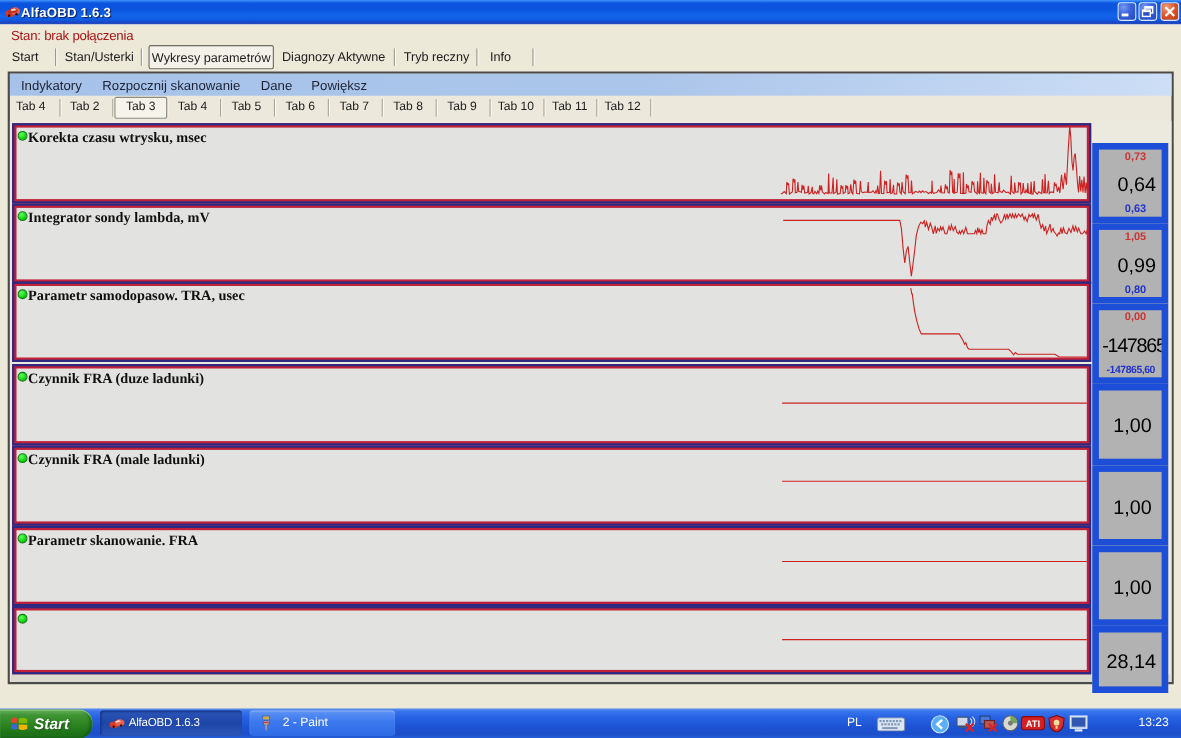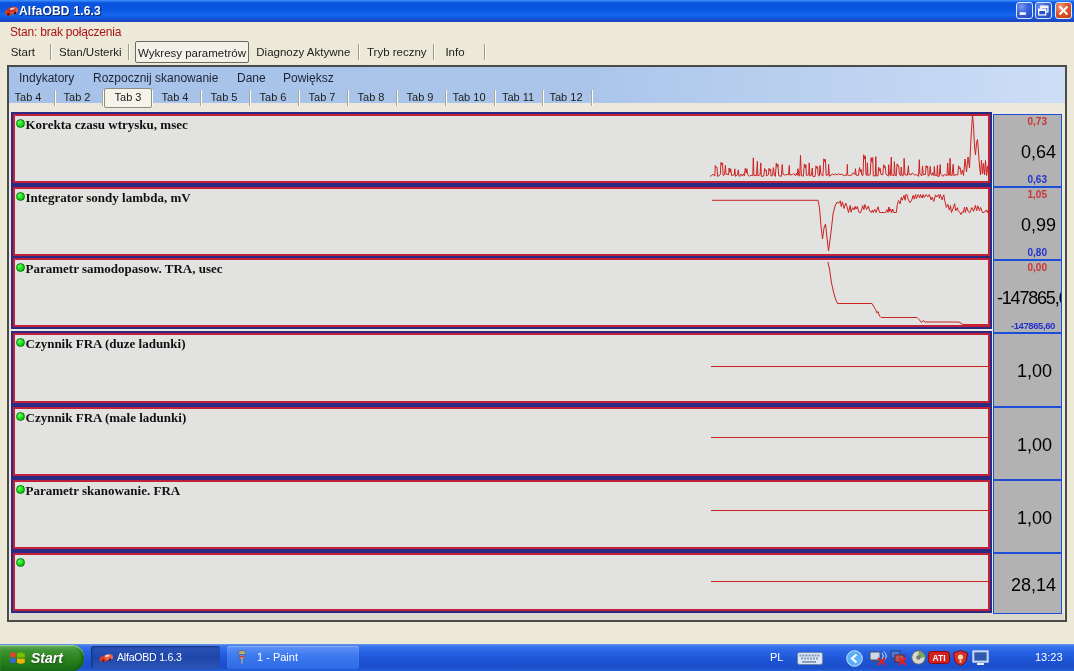--- a/index.html
+++ b/index.html
@@ -21,40 +21,40 @@
 .mtab { position:absolute; top:46px; font-size:11.5px; color:#202020; white-space:nowrap; }
 .msep { position:absolute; top:44px; width:1px; height:16px; background:#9a9a8e;
   box-shadow:1px 0 0 #fdfdf8; }
 .seltab { position:absolute; left:135px; top:41px; width:114px; height:22px;
   border:1px solid #6a6a60; border-radius:2px; background:#f4f2e8; }
 .seltab span { position:absolute; left:50%; transform:translateX(-50%); top:5px; font-size:11.5px; color:#202020; white-space:nowrap; }
 
 
 .bigbox { position:absolute; left:7px; top:65px; width:1060px; height:557px;
   border:2px solid #4a4a48; background:#ece9dc; }
-.menustrip { position:absolute; left:0; top:0; width:1056px; height:36px;
+.menustrip { position:absolute; left:0; top:0; width:1056px; height:20px;
   background:linear-gradient(90deg, #a7c2e9 0%, #abc5ea 55%, #cddef6 100%); }
 .mitem { position:absolute; top:4px; font-size:12px; color:#1c2336; white-space:nowrap; }
 .chartbg { position:absolute; left:0; top:43px; width:1056px; height:510px; background:#eceade; }
 .graybot { position:absolute; left:1px; top:546px; width:1054px; height:7px; background:#dcdacf; }
 
 .tab { position:absolute; top:91px; width:48px; text-align:center; font-size:11px; color:#202020; }
 .tsep { position:absolute; top:90px; width:1px; height:16px; background:#a8a89a; box-shadow:1px 0 0 #fbfbf4; }
 .tab3box { position:absolute; left:104px; top:88px; width:48px; height:20px;
   border:1px solid #8d8d82; border-radius:2px; background:#f6f4ea; }
 
 .panel { position:absolute; left:11px; width:981px; border:2px solid #2a2a85; background:#c02038; }
 .panel > .pin { position:absolute; left:2px; top:2px; right:2px; bottom:2px; background:#e2e2e0; }
 .dot { position:absolute; left:1px; top:3px; width:9px; height:9px; border-radius:50%;
   background:radial-gradient(circle at 35% 30%, #66ff66 0%, #11dd11 55%, #00a500 100%);
   border:1px solid #0a7a0a; }
 .ptitle { position:absolute; left:10.5px; top:1px; font-family:"Liberation Serif", serif;
   font-weight:bold; font-size:13px; color:#101010; white-space:nowrap; }
 
-.vbox { position:absolute; left:993px; width:69px; border:1px solid #1d4ed8; background:#b2b2b2; overflow:hidden; }
+.vbox { position:absolute; left:993px; width:69px; border:6px solid #1d4ed8; background:#b2b2b2; overflow:hidden;margin-top:16px; }
 .vmax { position:absolute; top:1px; right:14px; font-size:10px; font-weight:bold; color:#cc3333; }
 .vmin { position:absolute; bottom:1px; right:14px; font-size:10px; font-weight:bold; color:#2233cc; }
 .vcur { position:absolute; top:50%; transform:translateY(calc(-50% + 1.5px)); right:5px; font-size:18px; color:#000; white-space:nowrap; }
 
 svg.overlay { position:absolute; top:0; left:0; pointer-events:none; }
 
 .taskbar { position:absolute; left:0; top:644px; width:1074px; height:27px;
   background:linear-gradient(#6a96e8 0%, #3b77ee 8%, #2762e4 30%, #1c52d2 65%, #1c4fca 88%, #2560da 100%); }
 .startbtn { position:absolute; left:0; top:1px; width:84px; height:26px;
   border-radius:0 12px 12px 0;
@@ -252,21 +252,21 @@
     <span class="tbt">AlfaOBD 1.6.3</span>
   </div>
   <div class="taskbtn tb2">
     <svg style="position:absolute;left:8px;top:4px;" width="14" height="15" viewBox="0 0 14 15">
       <path d="M4 1 L10 1 L9.3 9 L4.7 9 Z" fill="#c8c8c8" stroke="#555" stroke-width="0.7"></path>
       <rect x="4.4" y="1.8" width="5.2" height="2" fill="#d4b030"></rect>
       <rect x="4.7" y="4" width="4.6" height="1.6" fill="#3a66cc"></rect>
       <rect x="5" y="6" width="4" height="1.6" fill="#cc3a3a"></rect>
       <path d="M6 9 L8 9 L7.6 14 L6.4 14 Z" fill="#9a9a9a"></path>
     </svg>
-    <span class="tbt">1 - Paint</span>
+    <span class="tbt">2 - Paint</span>
   </div>
 
   <span class="trayitem" style="left:770px; top:7px;">PL</span>
   <svg class="trayitem" style="left:797px; top:8px;" width="26" height="13" viewBox="0 0 26 13">
     <rect x="0.5" y="0.5" width="25" height="12" rx="2" fill="#dce6f4" stroke="#7088a8"></rect>
     <g fill="#8098b8">
       <rect x="2.5" y="2.5" width="2" height="2"></rect>
           <rect x="5.5" y="2.5" width="2" height="2"></rect>
       <rect x="8.5" y="2.5" width="2" height="2"></rect>
           <rect x="11.5" y="2.5" width="2" height="2"></rect>

